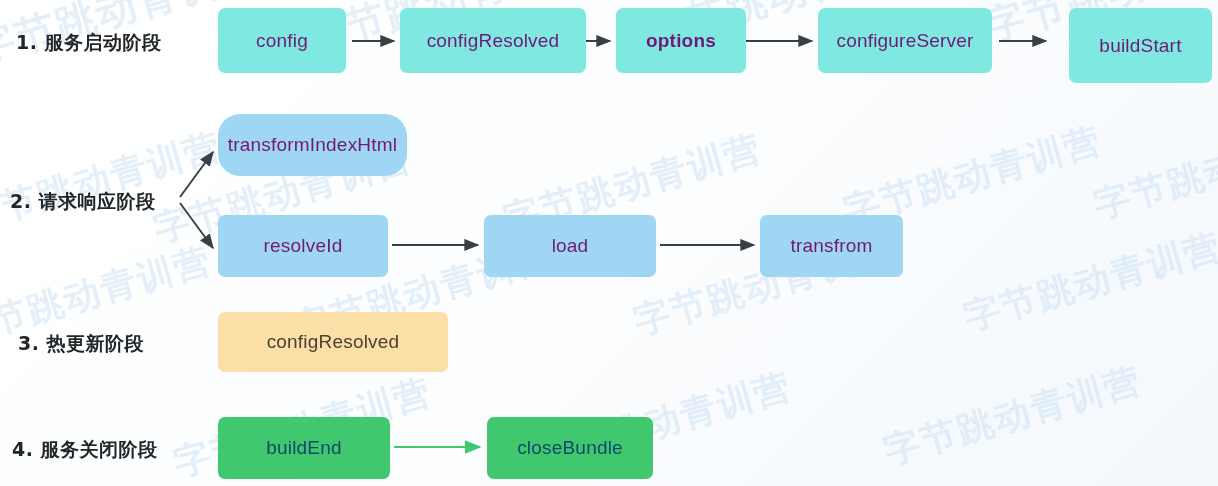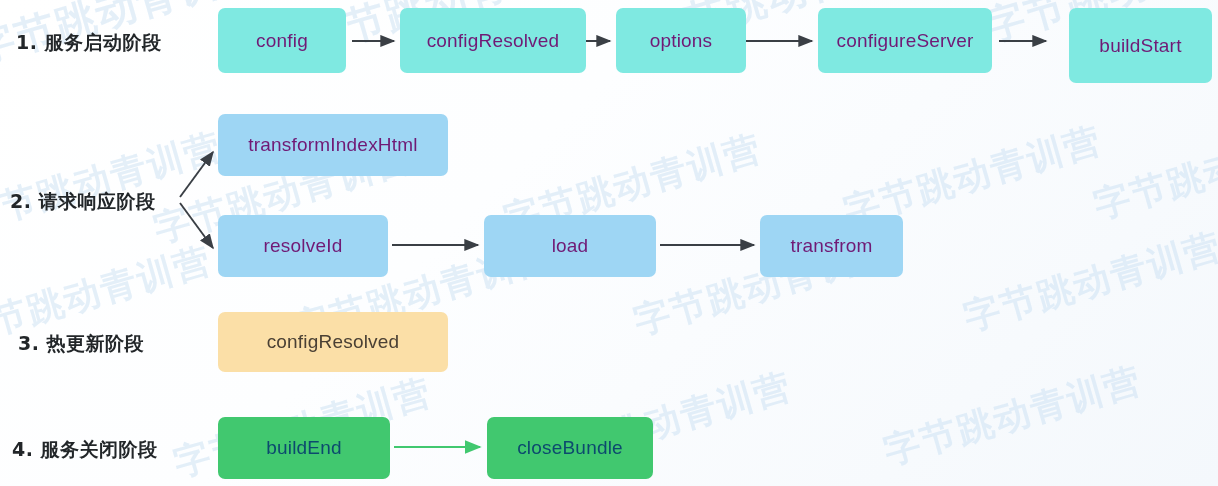--- a/index.html
+++ b/index.html
@@ -142,27 +142,27 @@
 
     <g stroke="#41c86f" stroke-width="2.1" fill="none" marker-end="url(#ah-green)">
       <line x1="394" y1="447" x2="480" y2="447"></line>
     </g>
   </svg>
 
   <div class="row-label" style="left:16px; top:30px;">1. 服务启动阶段</div>
 
   <div class="node cyan" style="left:218px;  top:8px;  width:128px; height:65px;">config</div>
   <div class="node cyan" style="left:400px;  top:8px;  width:186px; height:65px;">configResolved</div>
-  <div class="node cyan" style="left:616px;  top:8px;  width:130px; height:65px;">options</div>
+  <div class="node cyan" style="left:616px;  top:8px;  width:130px; height:65px;font-weight:bold;">options</div>
   <div class="node cyan" style="left:818px;  top:8px;  width:174px; height:65px;">configureServer</div>
   <div class="node cyan" style="left:1069px; top:8px;  width:143px; height:75px;">buildStart</div>
 
   <div class="row-label" style="left:10px; top:189px;">2. 请求响应阶段</div>
 
-  <div class="node blue" style="left:218px; top:114px; width:230px; height:62px;">transformIndexHtml</div>
+  <div class="node blue" style="left:218px; top:114px; width:189px; height:62px;border-radius:22px;">transformIndexHtml</div>
   <div class="node blue" style="left:218px; top:215px; width:170px; height:62px;">resolveId</div>
   <div class="node blue" style="left:484px; top:215px; width:172px; height:62px;">load</div>
   <div class="node blue" style="left:760px; top:215px; width:143px; height:62px;">transfrom</div>
 
   <div class="row-label" style="left:18px; top:331px;">3. 热更新阶段</div>
 
   <div class="node orange" style="left:218px; top:312px; width:230px; height:60px;">configResolved</div>
 
   <div class="row-label" style="left:12px; top:437px;">4. 服务关闭阶段</div>
 

